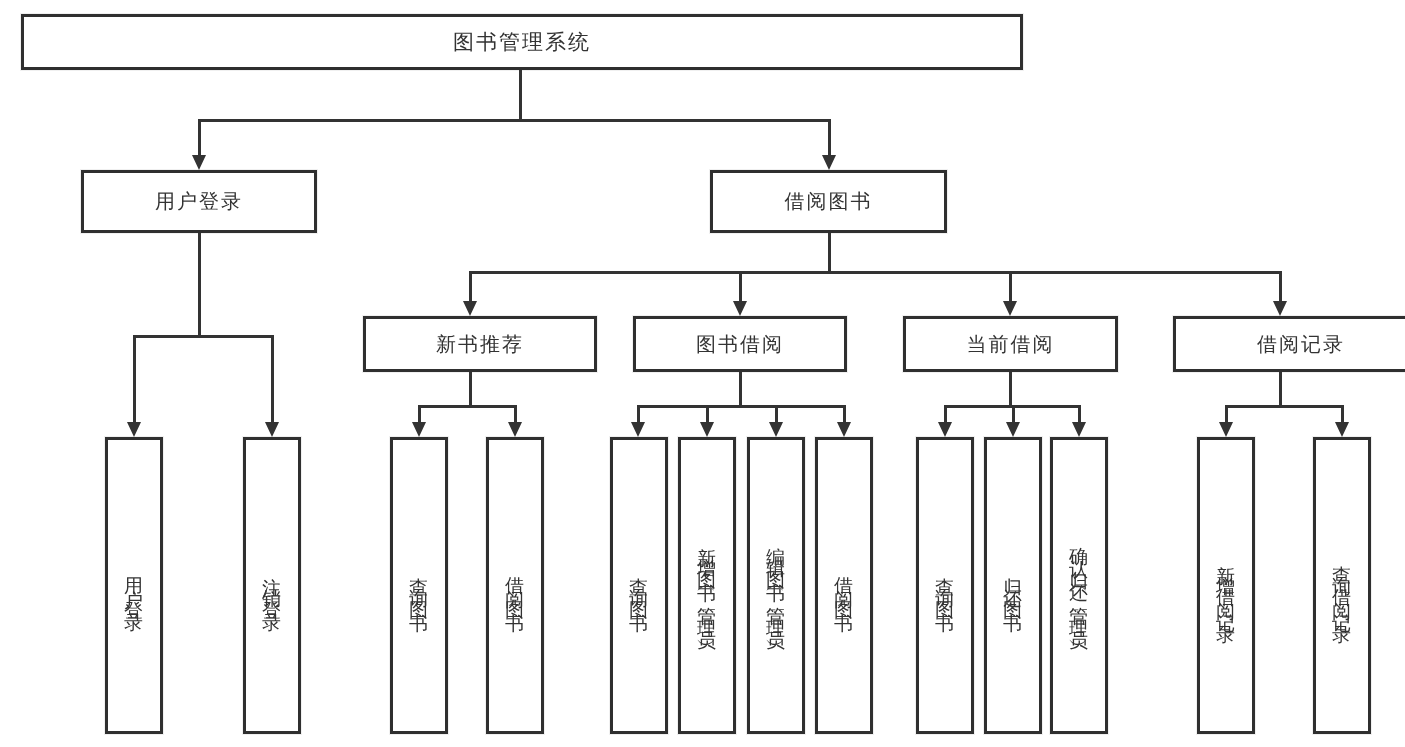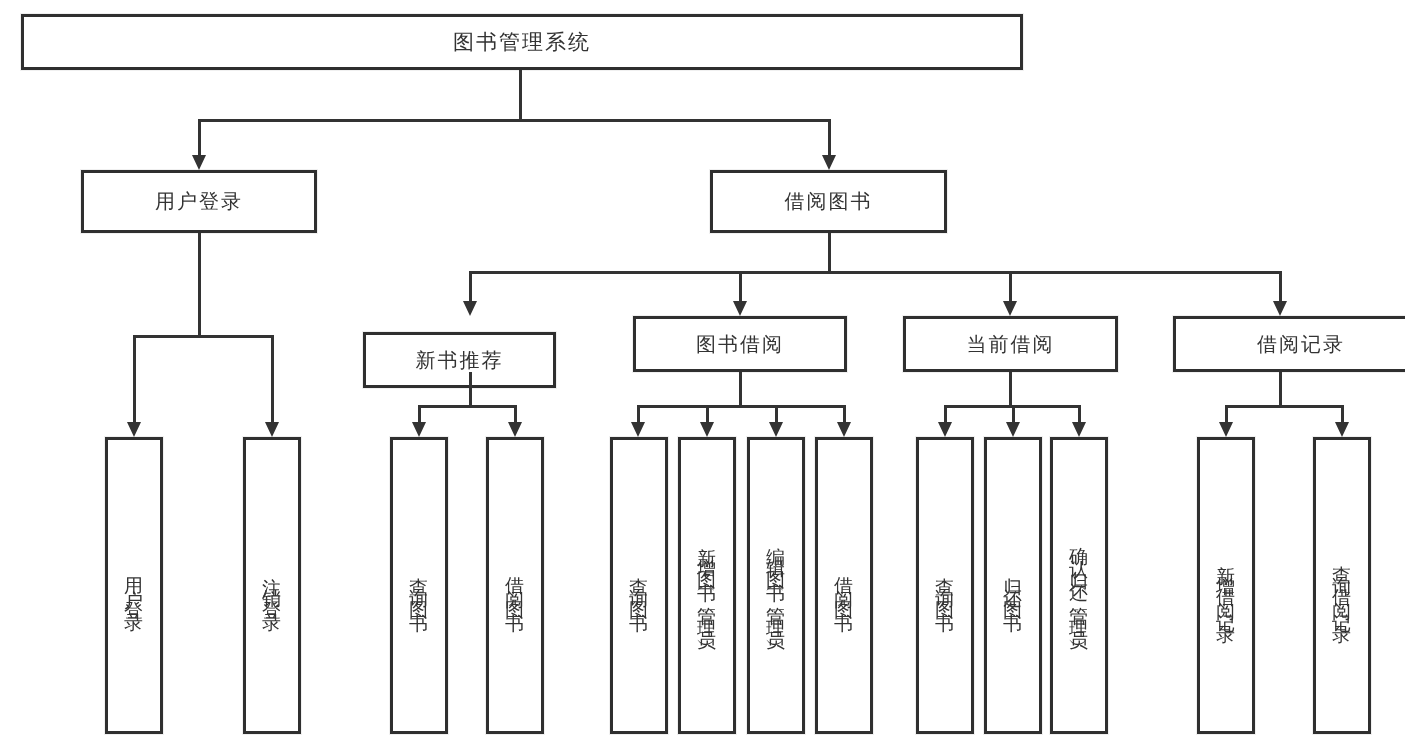--- a/index.html
+++ b/index.html
@@ -78,21 +78,21 @@
   <div class="hline" style="left:468.5px; top:270.5px; width:813px;"></div>
   <div class="vline" style="left:468.5px; top:270.5px; height:32px;"></div>
   <div class="arrow" style="left:463px; top:301px;"></div>
   <div class="vline" style="left:738.5px; top:270.5px; height:32px;"></div>
   <div class="arrow" style="left:733px; top:301px;"></div>
   <div class="vline" style="left:1008.5px; top:270.5px; height:32px;"></div>
   <div class="arrow" style="left:1003px; top:301px;"></div>
   <div class="vline" style="left:1278.5px; top:270.5px; height:32px;"></div>
   <div class="arrow" style="left:1273px; top:301px;"></div>
 
-  <div class="box" style="left:363px; top:316px; width:193px; height:56px;margin-top:16px;">新书推荐</div>
+  <div class="box" style="left:363px; top:316px; width:234px; height:56px;">新书推荐</div>
   <div class="box" style="left:903px; top:316px; width:215px; height:56px;">当前借阅</div>
   <div class="box" style="left:633px; top:316px; width:214px; height:56px;">图书借阅</div>
   <div class="box" style="left:1173px; top:316px; width:256px; height:56px;">借阅记录</div>
 
   <div class="vline" style="left:468.5px; top:372px; height:35px;"></div>
   <div class="hline" style="left:417.5px; top:404.5px; width:99px;"></div>
   <div class="vline" style="left:417.5px; top:404.5px; height:19px;"></div>
   <div class="arrow" style="left:412px; top:422px;"></div>
   <div class="vline" style="left:513.5px; top:404.5px; height:19px;"></div>
   <div class="arrow" style="left:508px; top:422px;"></div>

